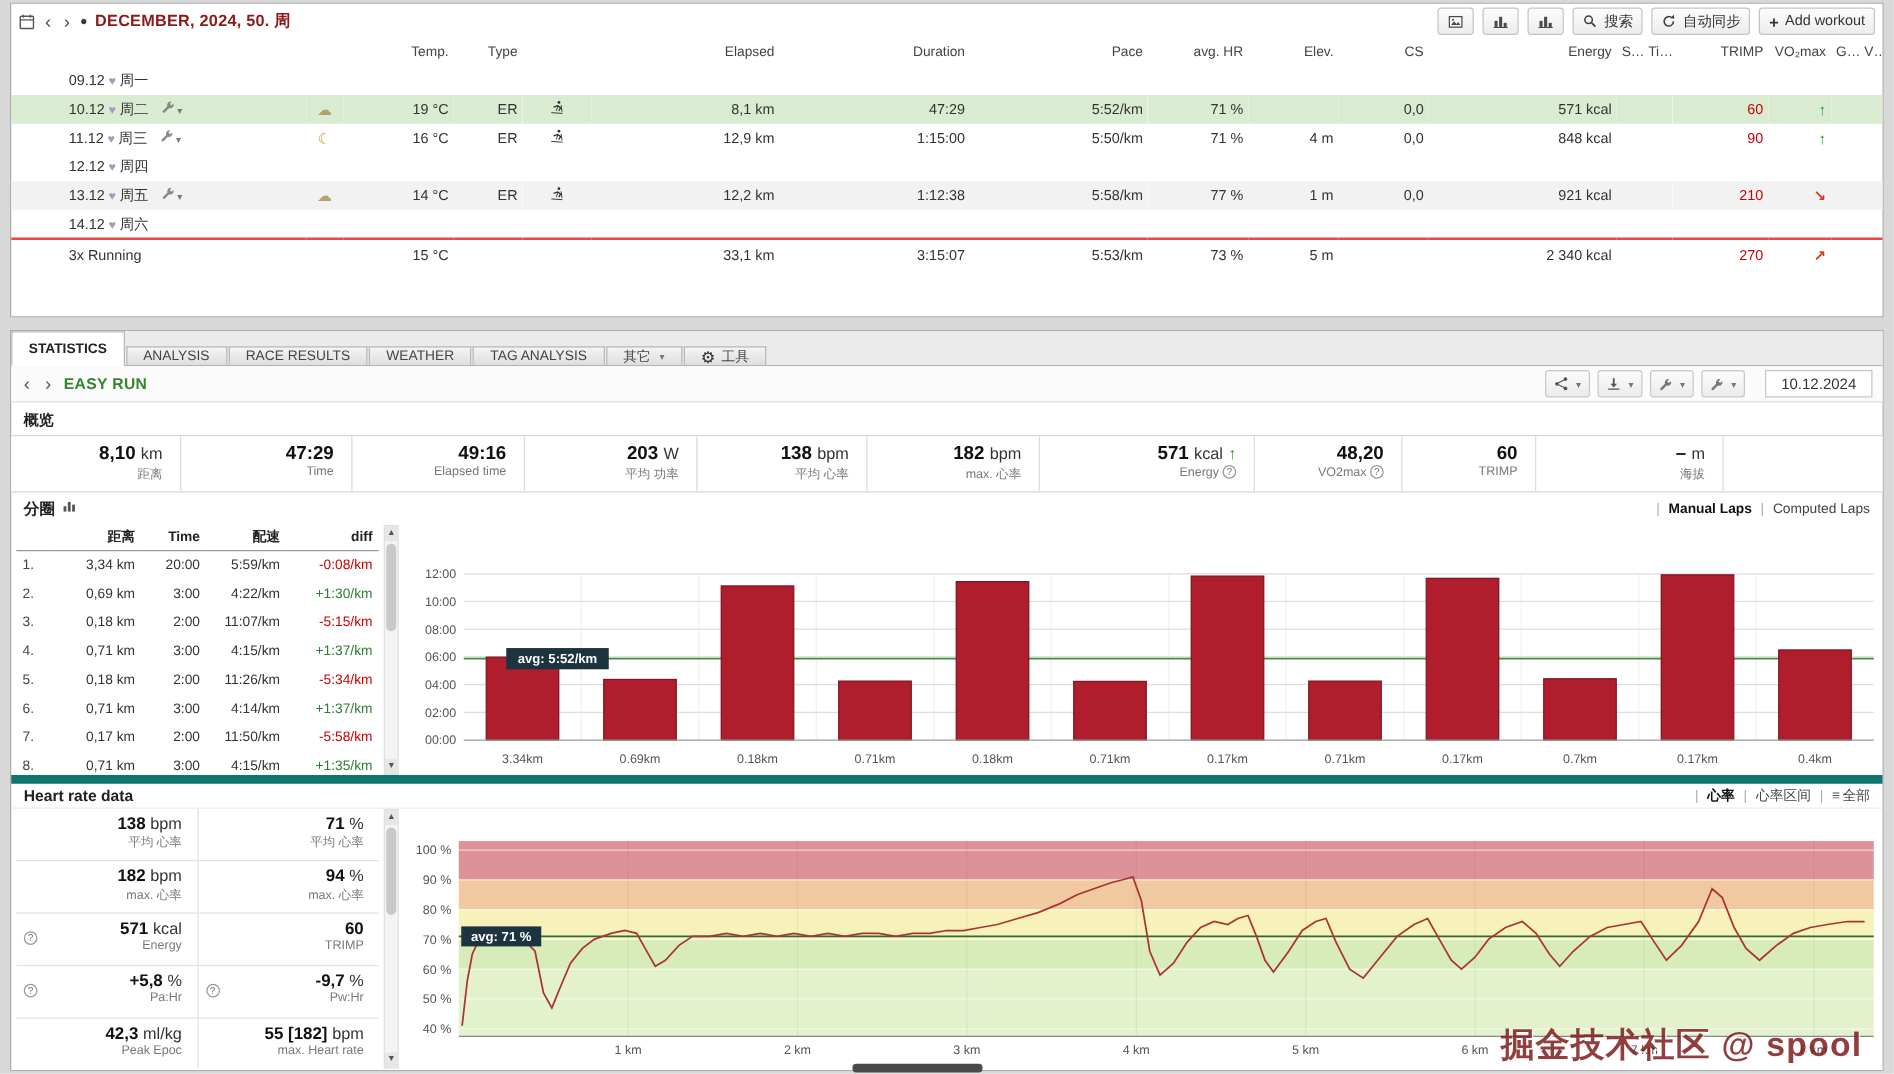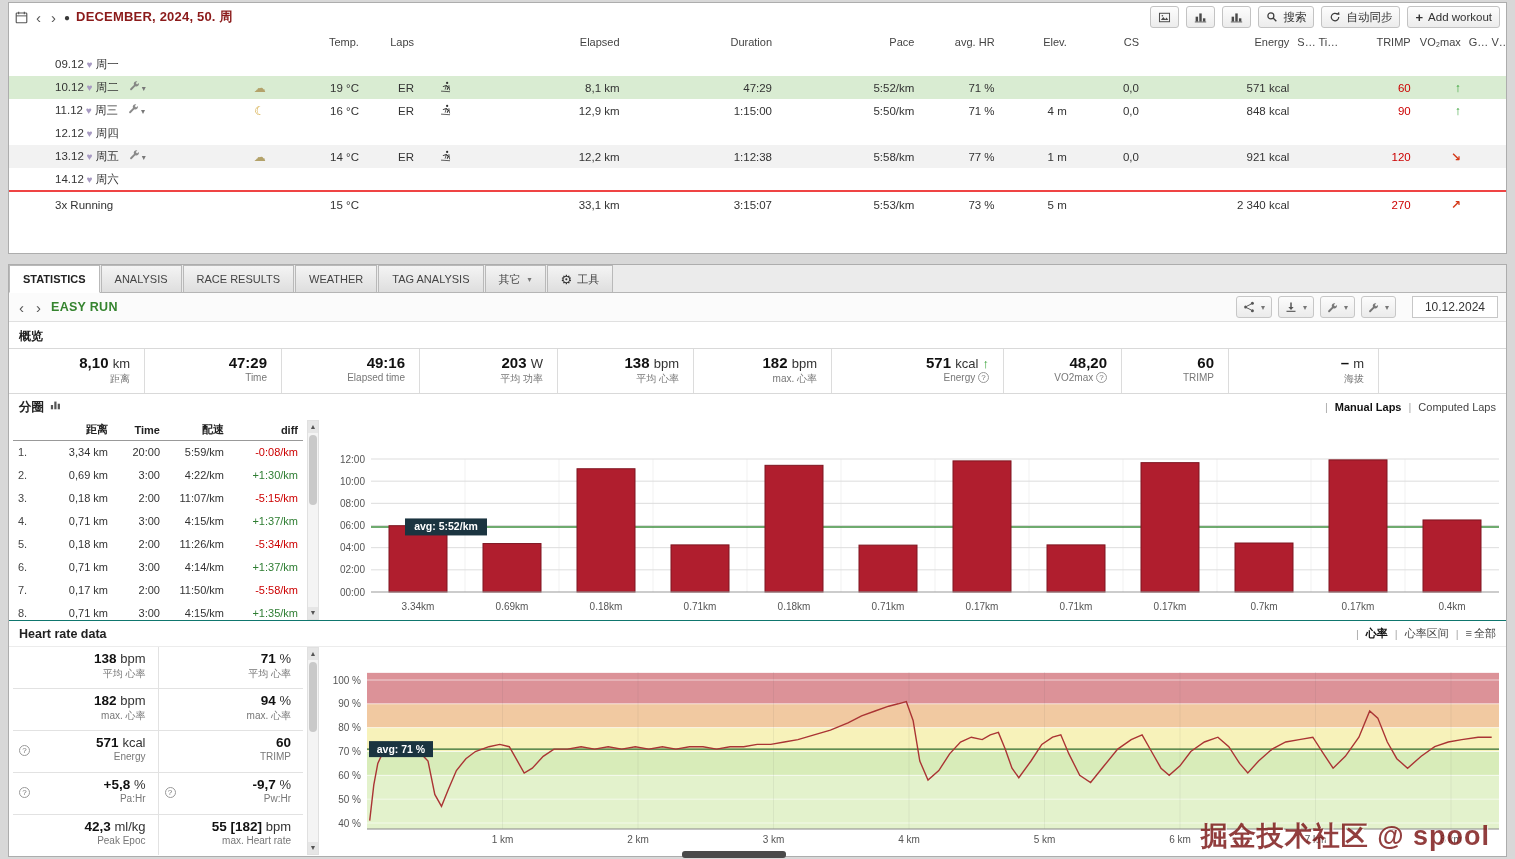--- a/index.html
+++ b/index.html
@@ -37,21 +37,21 @@
   .trend{font-weight:bold;font-size:12px}
   .trend.up{color:#2f9e2f}
   .trend.down-right,.trend.up-right{color:#d43a1a}
   .wx{font-size:12px}
   .wx.cloud{color:#b3a26a}
   .wx.moon{color:#cc9a1e}
   tr.sum td{border-top:2px solid #ef4444;height:27px}
 
   
   .tabs{height:28px;background:#ebebeb;border-bottom:1px solid #b5b5b5;display:flex;align-items:flex-end}
-  .tab{height:27px;padding:0 13px;border:1px solid #b9b9b9;border-bottom:none;background:linear-gradient(#f4f4f4,#dedede);
+  .tab{height:15px;padding:0 13px;border:1px solid #b9b9b9;border-bottom:none;background:linear-gradient(#f4f4f4,#dedede);
        font-size:11px;color:#444;margin-right:1px;cursor:pointer;display:flex;align-items:center;gap:5px;white-space:nowrap}
   .tab.active{background:#fff;font-weight:bold;color:#222;height:28px;margin-bottom:-1px;border-bottom:1px solid #fff}
   .gear{font-size:13px;color:#2f2f2f;line-height:1}
 
   
   .subheader{height:29px;display:flex;align-items:center;justify-content:space-between;padding:0 8px;border-bottom:1px solid #e0e0e0;background:#fbfbfb}
   .sh-left{display:flex;align-items:center;gap:8px}
   .sh-title{color:#35842f;font-weight:bold;font-size:12.5px;letter-spacing:.3px}
   .sh-right{display:flex;align-items:center;gap:6px}
   .abtn{display:inline-flex;align-items:center;gap:4px;height:22px;padding:0 6px;border:1px solid #c7c7c7;border-radius:3px;
@@ -200,21 +200,21 @@
           <col style="width: 45px;">
           <col style="width: 76px;">
           <col style="width: 50px;">
           <col style="width: 41px;">
         </colgroup>
         <tbody>
           <tr class="wt-head">
             <td></td>
             <td></td>
             <td>Temp.</td>
-            <td class="c-center">Laps</td>
+            <td class="c-center">Type</td>
             <td></td>
             <td>Elapsed</td>
             <td>Duration</td>
             <td>Pace</td>
             <td>avg. HR</td>
             <td>Elev.</td>
             <td>CS</td>
             <td>Energy</td>
             <td>S…  Ti…</td>
             <td>TRIMP</td>
@@ -321,21 +321,21 @@
                   <path d="M2 13.5l12 .8" stroke="#2f2f2f" stroke-width="1" fill="none"></path>
                 </svg></span></td>
             <td class="c-r">12,2 km</td>
             <td class="c-r">1:12:38</td>
             <td class="c-r">5:58/km</td>
             <td class="c-r">77 %</td>
             <td class="c-r">1 m</td>
             <td class="c-r">0,0</td>
             <td class="c-r">921 kcal</td>
             <td></td>
-            <td class="c-r trimp">120</td>
+            <td class="c-r trimp">210</td>
             <td class="c-r"><span class="trend down-right">↘</span></td>
             <td></td>
           </tr>
           <tr>
             <td class="c-date"><span>14.12</span><span class="heart">♥</span><span class="day">周六</span></td>
             <td class="c-center"></td>
             <td class="c-r"></td>
             <td class="c-r"></td>
             <td class="c-center"></td>
             <td class="c-r"></td>
@@ -633,21 +633,21 @@
             <rect x="1008" y="39.886666666666656" width="58" height="132.11333333333334" fill="#b01e2e" stroke="#7e1520"></rect>
             <text x="1037" y="190" text-anchor="middle" font-size="10" fill="#555">0.17km</text>
             <rect x="1102" y="99.95833333333333" width="58" height="72.04166666666667" fill="#b01e2e" stroke="#7e1520"></rect>
             <text x="1131" y="190" text-anchor="middle" font-size="10" fill="#555">0.4km</text>
             <line x1="50" y1="172" x2="1178" y2="172" stroke="#999" stroke-width="1"></line>
             <rect x="84" y="98.44083333333333" width="82" height="17" fill="#1b3440"></rect>
             <text x="125" y="110.44083333333333" text-anchor="middle" font-size="10.5" fill="#fff" font-weight="bold">avg: 5:52/km</text>
           </svg></div>
     </div>
 
-    <div class="sec-head" style="border-top:1px solid #0f766e">
+    <div class="sec-head" style="border-top:7px solid #0f766e">
       <span class="sec-title">Heart rate data</span>
       <span class="sec-links" id="hrLinks">
           <span class="sep">|</span>
           <span class="link active">心率</span>
           <span class="sep">|</span>
           <span class="link">心率区间</span>
           <span class="sep">|</span>
           <span class="link"><span class="listglyph">≡</span>全部</span>
         </span>
     </div>

